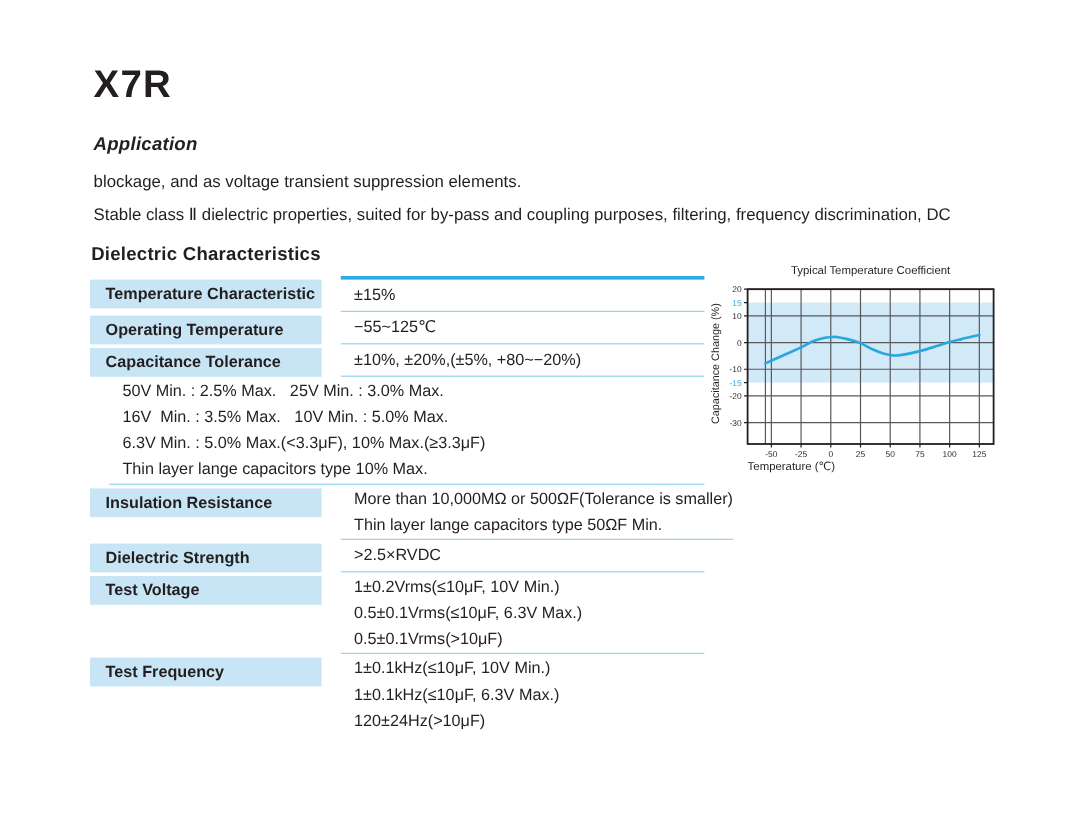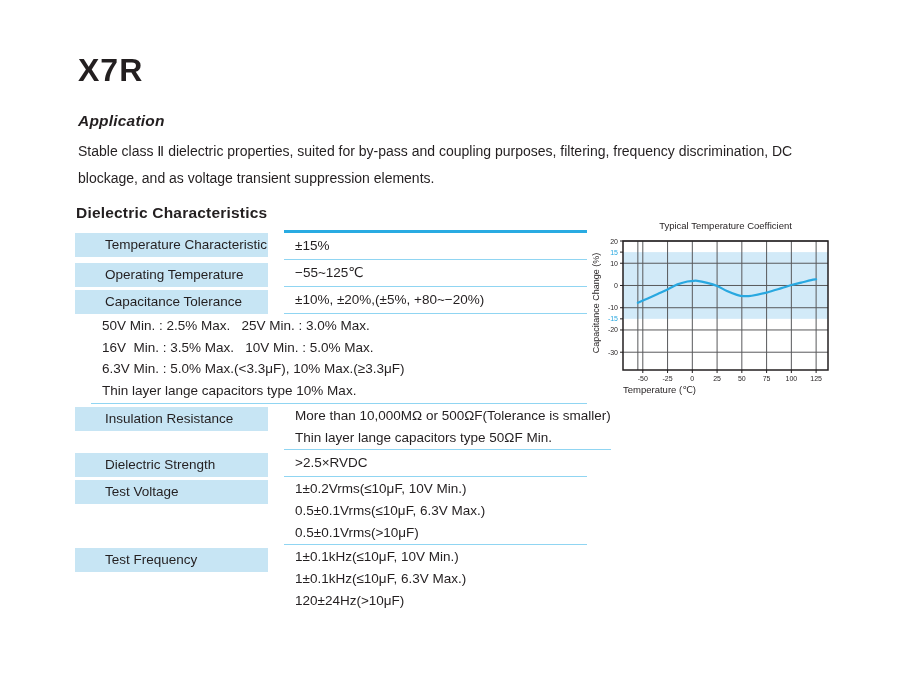--- a/index.html
+++ b/index.html
@@ -9,22 +9,22 @@
   .doc-title{position:absolute;left:78px;top:52px;font-size:32px;font-weight:bold;letter-spacing:1px;}
   .section-heading{position:absolute;font-size:15.5px;font-weight:bold;letter-spacing:.2px;}
   .h-application{left:78px;top:112px;font-style:italic;}
   .h-dielectric{left:76px;top:204px;}
   .body-text{position:absolute;left:78px;top:138px;font-size:14px;line-height:27px;width:790px;}
 
   
   .doc-table{position:absolute;left:75px;top:230px;width:512px;}
   .spec-row{display:flex;align-items:stretch;}
   .spec-label{width:193px;flex:none;padding-top:3px;}
-  .label-pill{background:#c7e5f4;height:24px;line-height:24px;padding-left:30px;font-size:13.5px;
-              box-sizing:border-box;}
+  .label-pill{background:#c7e5f4;height:24px;line-height:24px;padding-left:13px;font-size:13.5px;
+              box-sizing:border-box;font-weight:bold;}
   .spec-value{flex:1;margin-left:16px;padding:1px 0 1px 11px;border-bottom:1px solid #90d5f2;
               font-size:13.5px;display:flex;flex-direction:column;justify-content:center;}
   .spec-row:first-child .spec-value{border-top:3px solid #29abe2;}
   .spec-row:last-child .spec-value{border-bottom:3px solid #29abe2;}
   .vline{line-height:21.7px;white-space:pre;}
   .single .vline{line-height:24px;}
 
   
   .chart{position:absolute;left:588px;top:218px;width:300px;height:186px;}
   .chart-title{position:absolute;left:35px;top:2px;width:205px;text-align:center;font-size:9.5px;color:#231f20;}
@@ -43,22 +43,22 @@
 </head>
 <body>
 
 <div class="page">
 
   <div class="doc-title">X7R</div>
 
   <div class="section-heading h-application">Application</div>
 
   <div class="body-text">
+    <div>blockage, and as voltage transient suppression elements.</div>
     <div>Stable class Ⅱ dielectric properties, suited for by-pass and coupling purposes, filtering, frequency discrimination, DC</div>
-    <div>blockage, and as voltage transient suppression elements.</div>
   </div>
 
   <div class="section-heading h-dielectric">Dielectric Characteristics</div>
 
   <div class="doc-table">
 
     <div class="spec-row">
       <div class="spec-label">
           <div class="label-pill">Temperature Characteristic</div>
         </div>

